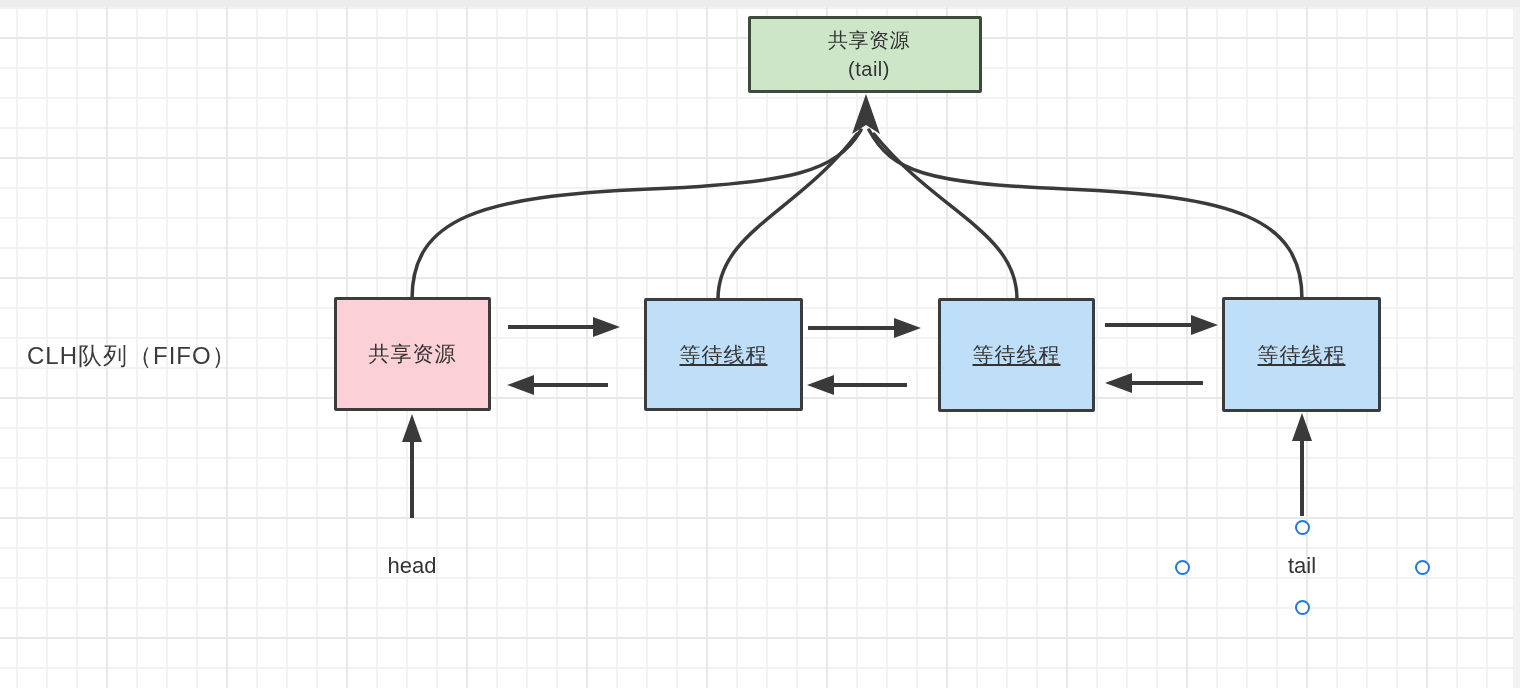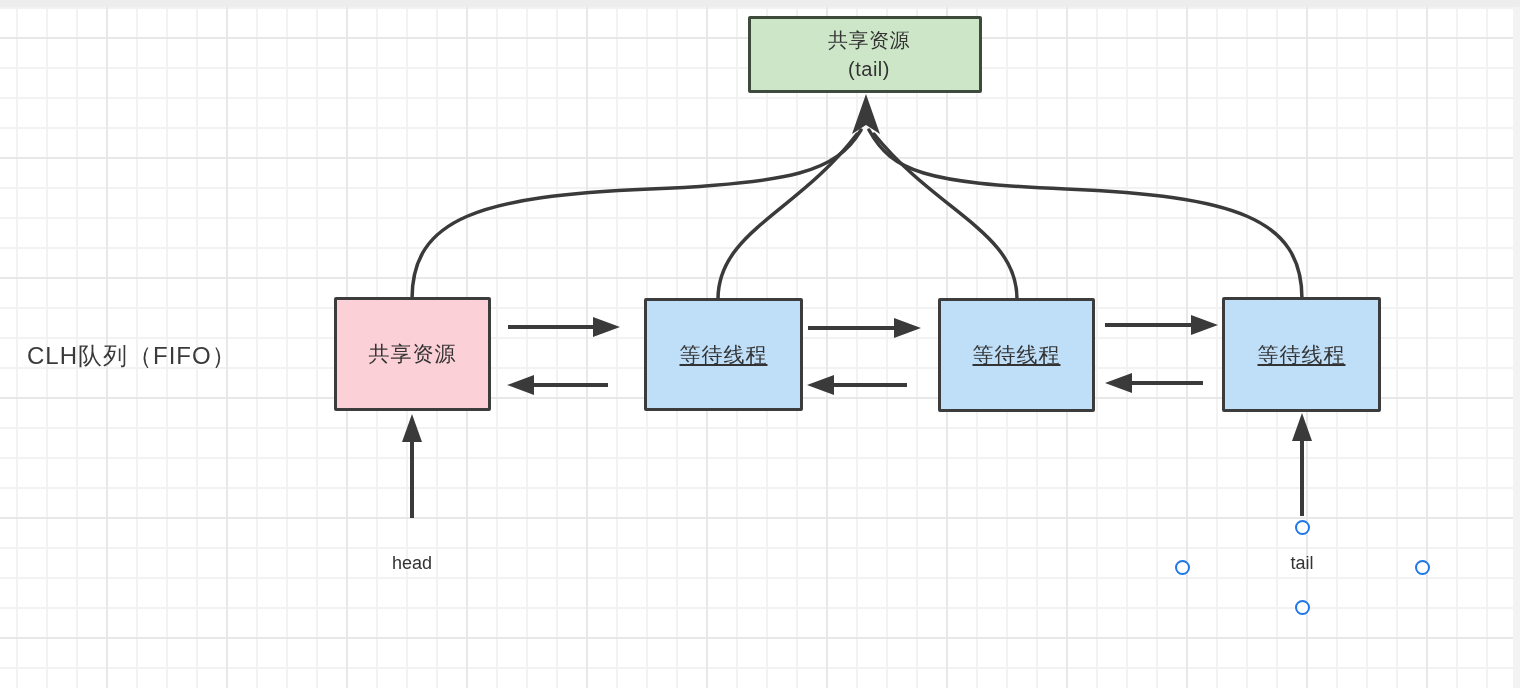--- a/index.html
+++ b/index.html
@@ -38,21 +38,21 @@
   .node-green{left:748px;top:16px;width:234px;height:77px;background:#cde6c8;border-color:#3e4a3c;font-size:20px;line-height:29px;letter-spacing:0.5px;padding-left:8px;}
   .node-pink{left:334px;top:297px;width:157px;height:114px;background:#fbd0d6;}
   .node-blue{background:#bfdef8;text-decoration:underline;}
   .node-b2{left:644px;top:298px;width:159px;height:113px;}
   .node-b3{left:938px;top:298px;width:157px;height:114px;}
   .node-b4{left:1222px;top:297px;width:159px;height:115px;}
   .floating-label{
     position:absolute;color:#3a3a3a;white-space:nowrap;
   }
   .queue-label{left:27px;top:340px;font-size:24px;letter-spacing:1px;}
-  .pointer-label{width:120px;text-align:center;font-size:18px;color:#333;}
+  .pointer-label{width:120px;text-align:center;font-size:22px;color:#333;}
   .head-label{left:352px;top:553px;}
   .tail-label{left:1242px;top:553px;text-align:center;}
   .handle{
     position:absolute;width:15px;height:15px;box-sizing:border-box;
     border:2.5px solid #1f76e8;border-radius:50%;background:#ffffff;
   }
 </style>
 </head>
 <body>
 

